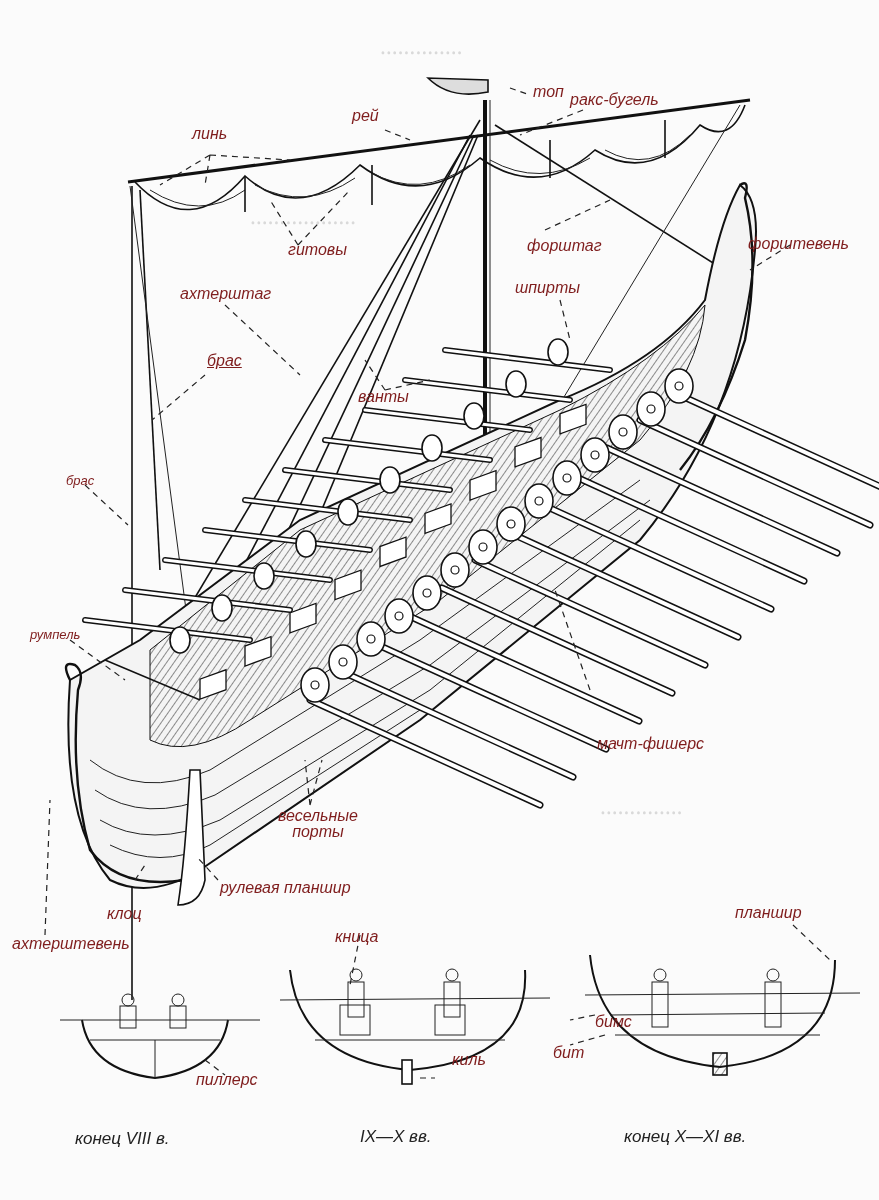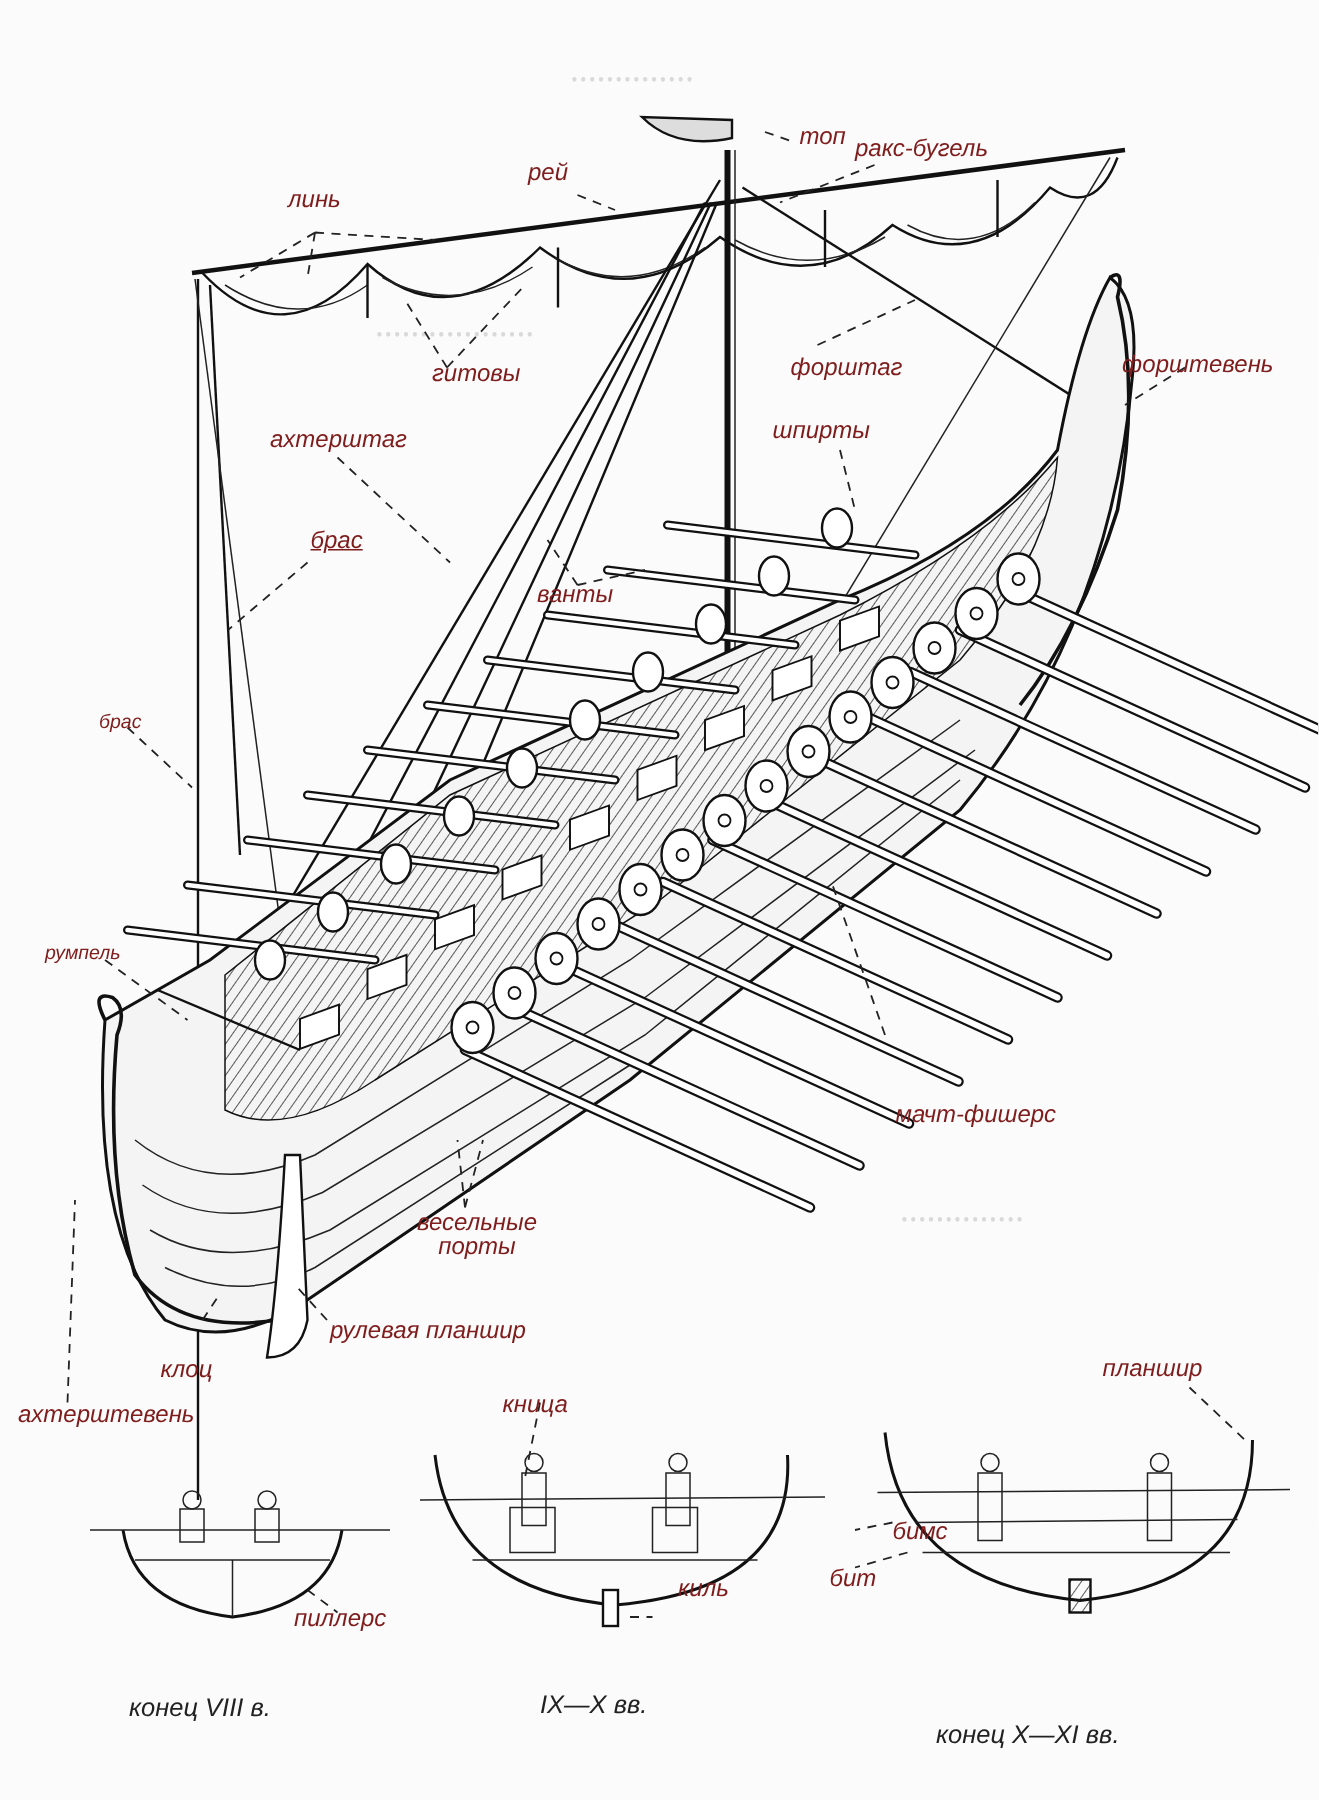--- a/index.html
+++ b/index.html
@@ -315,16 +315,16 @@
   <div class="lbl" style="left:107px;top:906px;">клоц</div>
   <div class="lbl" style="left:12px;top:936px;">ахтерштевень</div>
 
   <div class="lbl" style="left:196px;top:1072px;">пиллерс</div>
   <div class="lbl" style="left:335px;top:929px;">кница</div>
   <div class="lbl" style="left:452px;top:1052px;">киль</div>
   <div class="lbl" style="left:735px;top:905px;">планшир</div>
   <div class="lbl" style="left:554px;top:1014px;margin-left:41px;">бимс</div>
   <div class="lbl" style="left:553px;top:1045px;">бит</div>
 
-  <div class="lbl caption" style="left:86px;top:1130px;">конец VIII в.</div>
+  <div class="lbl caption" style="left:75px;top:1130px;">конец VIII в.</div>
   <div class="lbl caption" style="left:360px;top:1128px;">IX—X вв.</div>
-  <div class="lbl caption" style="left:624px;top:1128px;margin-top:20px;">конец X—XI вв.</div>
+  <div class="lbl caption" style="left:624px;top:1128px;">конец X—XI вв.</div>
 </div>
 
 </body></html>

